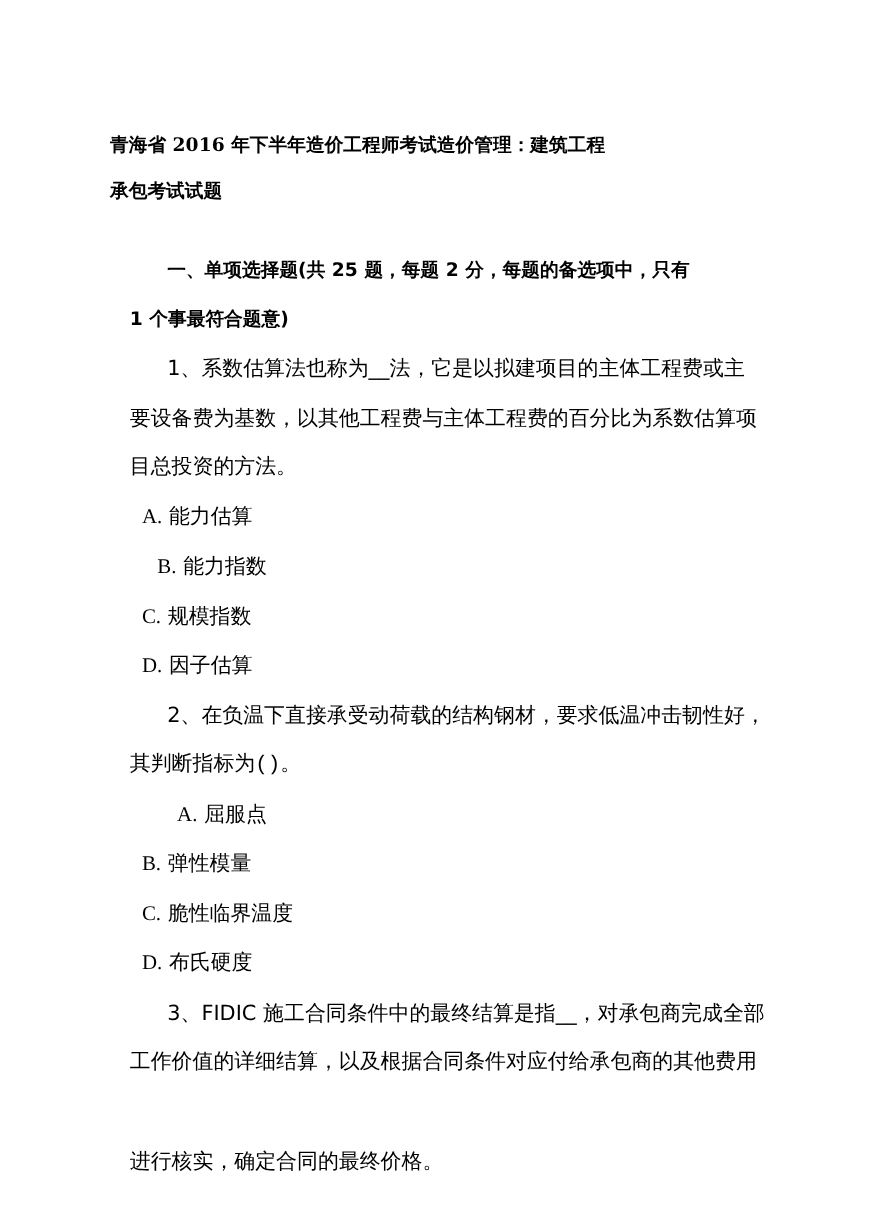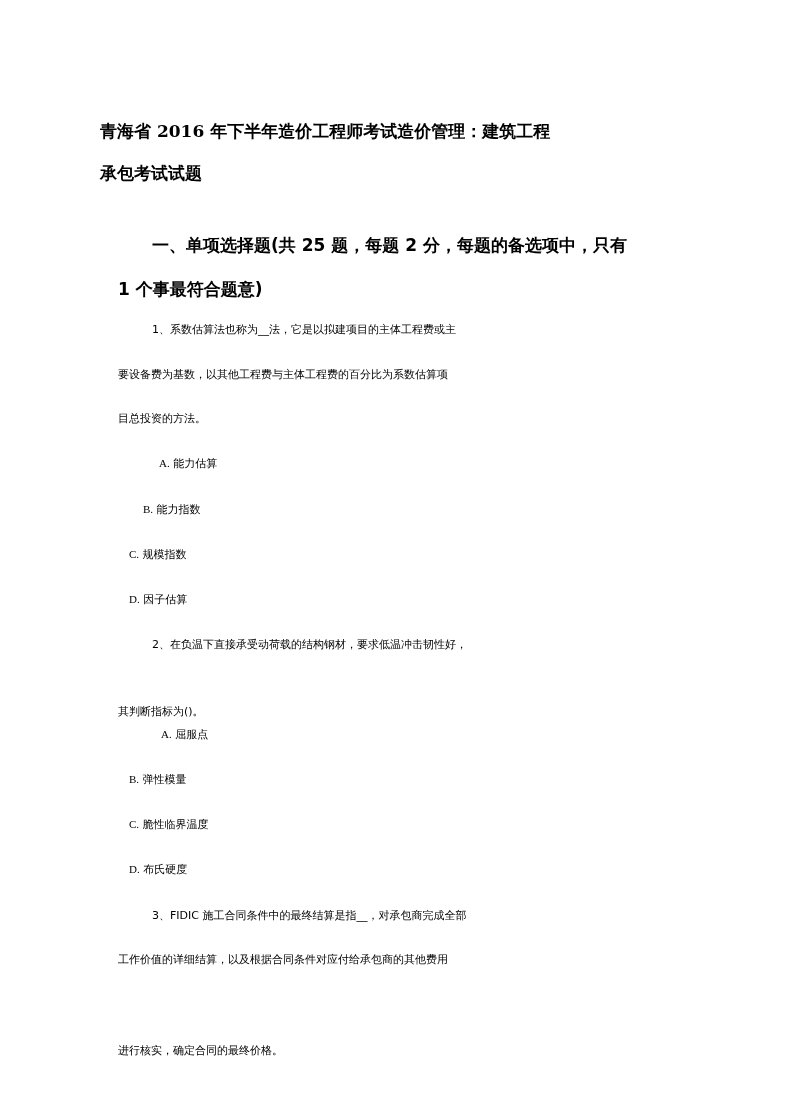--- a/index.html
+++ b/index.html
@@ -9,59 +9,59 @@
     color: #000;
   }
   .title {
     position: absolute; left: 100px; width: 600px; 
     font-family: "DejaVu Serif", "Liberation Serif", serif;
     font-weight: bold; font-size: 17px; letter-spacing: 0px;
   }
   .t1 { top: 120px; }
   .t2 { top: 162px; }
   .line {
-    position: absolute; font-size: 11px; white-space: nowrap;
+    position: absolute; font-size: 19px; white-space: nowrap;
     font-family: "DejaVu Sans", "Liberation Sans", sans-serif;
   }
   .section { font-weight: bold; font-size: 17px; }
   .opt-letter { font-family: "Liberation Serif", "DejaVu Serif", serif; }
 </style>
 </head>
 <body>
 
 <div>
   <div class="title t1">青海省 2016 年下半年造价工程师考试造价管理：建筑工程</div>
   <div class="title t2">承包考试试题</div>
 
   <div class="line section" style="left:152px; top:234px;">一、单项选择题(共  25  题，每题  2  分，每题的备选项中，只有</div>
   <div class="line section" style="left:118px; top:278px;text-align:center;">1  个事最符合题意)</div>
 
   <div class="line" style="left:152px; top:322px;">1、系数估算法也称为__法，它是以拟建项目的主体工程费或主</div>
   <div class="line" style="left:118px; top:367px;">要设备费为基数，以其他工程费与主体工程费的百分比为系数估算项</div>
   <div class="line" style="left:118px; top:411px;">目总投资的方法。</div>
 
-  <div class="line" style="left:129px; top:456px;margin-left:30px;">
+  <div class="line" style="left:129px; top:456px;">
     <span class="opt-letter">A.</span>
     <span>能力估算</span>
   </div>
   <div class="line" style="left:129px; top:502px;margin-left:14px;">
     <span class="opt-letter">B.</span>
     <span>能力指数</span>
   </div>
   <div class="line" style="left:129px; top:547px;">
     <span class="opt-letter">C.</span>
     <span>规模指数</span>
   </div>
   <div class="line" style="left:129px; top:592px;">
     <span class="opt-letter">D.</span>
     <span>因子估算</span>
   </div>
 
   <div class="line" style="left:152px; top:637px;">2、在负温下直接承受动荷载的结构钢材，要求低温冲击韧性好，</div>
-  <div class="line" style="left:118px; top:704px;">其判断指标为()。</div>
+  <div class="line" style="left:118px; top:681px;font-family:Liberation Mono, monospace;">其判断指标为()。</div>
 
   <div class="line" style="left:129px; top:727px;margin-left:32px;">
     <span class="opt-letter">A.</span>
     <span>屈服点</span>
   </div>
   <div class="line" style="left:129px; top:772px;">
     <span class="opt-letter">B.</span>
     <span>弹性模量</span>
   </div>
   <div class="line" style="left:129px; top:817px;">

